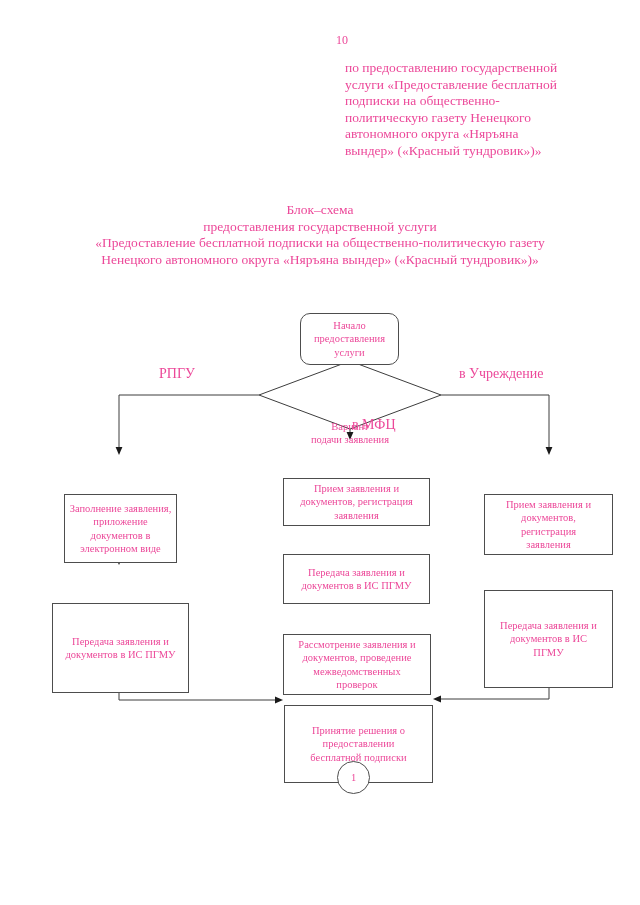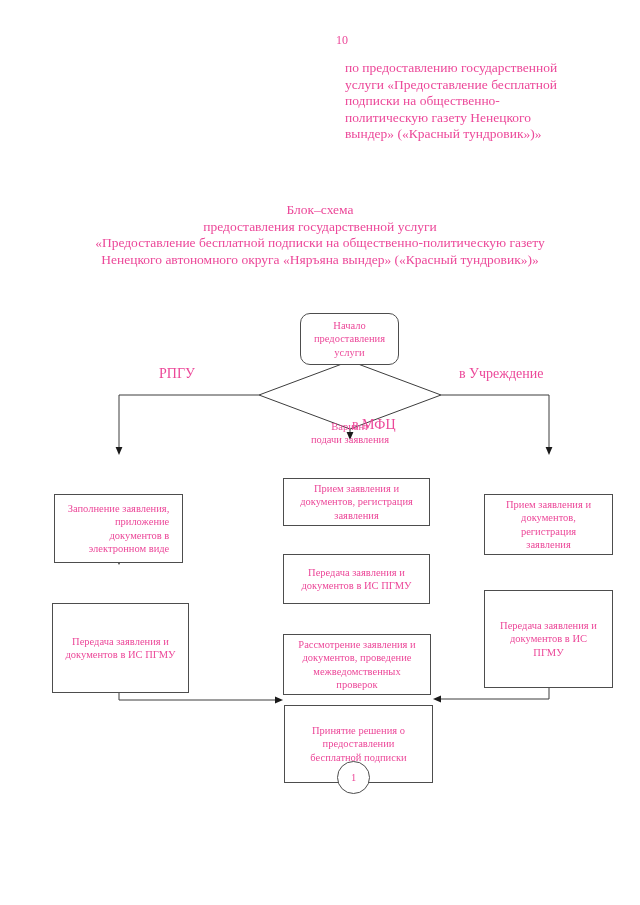--- a/index.html
+++ b/index.html
@@ -29,20 +29,21 @@
 
 <div class="page">
 
   <div class="page-number">10</div>
 
   <div class="header-block">
     <div>по предоставлению государственной</div>
     <div>услуги «Предоставление бесплатной</div>
     <div>подписки на общественно-</div>
     <div>политическую газету Ненецкого</div>
+    <div>автономного округа «Няръяна</div>
     <div>вындер» («Красный тундровик»)»</div>
   </div>
 
   <div class="title-block">
     <div>Блок–схема</div>
     <div>предоставления государственной услуги</div>
     <div>«Предоставление бесплатной подписки на общественно-политическую газету</div>
     <div>Ненецкого автономного округа «Няръяна вындер» («Красный тундровик»)»</div>
   </div>
 
@@ -95,21 +96,21 @@
 предоставления
 услуги</div>
 
   <div class="fc-text" style="left:280px; top:377px; width:140px; height:36px;">Вариант
 подачи заявления</div>
 
   <div class="fc-label" style="left:159px; top:366px;">РПГУ</div>
   <div class="fc-label" style="left:459px; top:366px;">в Учреждение</div>
   <div class="fc-label" style="left:352px; top:417px;">в МФЦ</div>
 
-  <div class="fc-text fc-box" style="left:54px; top:456px; width:129px; height:69px;text-align:right;">Заполнение заявления,
+  <div class="fc-text fc-box" style="left:64px; top:456px; width:113px; height:69px;">Заполнение заявления,
 приложение
 документов в
 электронном виде</div>
   <div class="fc-text fc-box" style="left:52px; top:565px; width:137px; height:90px;">Передача заявления и
 документов в ИС ПГМУ</div>
 
   <div class="fc-text fc-box" style="left:283px; top:440px; width:147px; height:48px;">Прием заявления и
 документов, регистрация
 заявления</div>
   <div class="fc-text fc-box" style="left:283px; top:516px; width:147px; height:50px;">Передача заявления и

